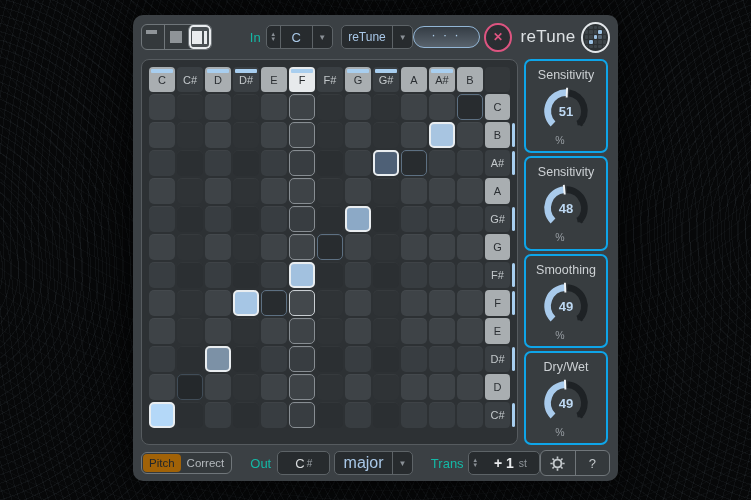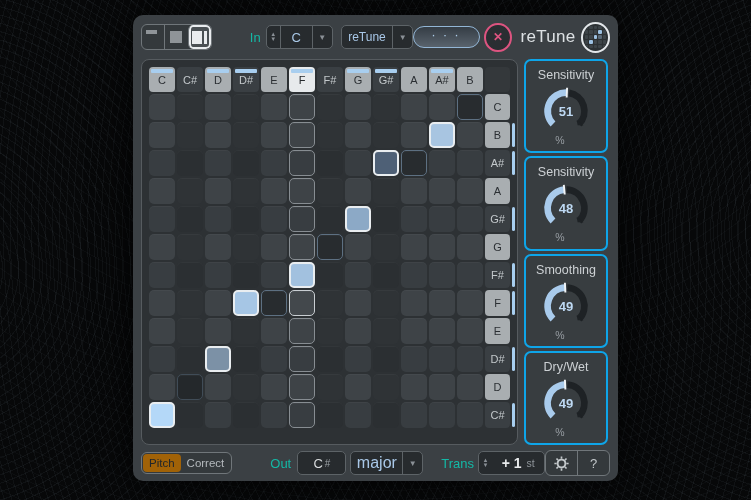--- a/index.html
+++ b/index.html
@@ -442,21 +442,21 @@
         </div>
       </div>
   </div>
 
   <div class="bottombar">
     <div class="toggle" id="modeTabs">
         <div class="tab active">Pitch</div>
         <div class="tab">Correct</div>
       </div>
 
-    <span class="lbl" style="margin-left:38px;">Out</span>
+    <span class="lbl" style="margin-left:18px;">Out</span>
     <div class="box" style="margin-left:6px;width:52px;justify-content:center;">
       <span class="outnote">C</span>
         <span class="supacc">#</span>
     </div>
     <div class="box" style="margin-left:4px;width:78px;">
       <div class="sect notetxt" style="flex:1;font-size:16px;">major</div>
       <div class="sect chev" style="width:19px;">▼</div>
     </div>
 
     <span class="lbl" style="margin-left:18px;">Trans</span>

